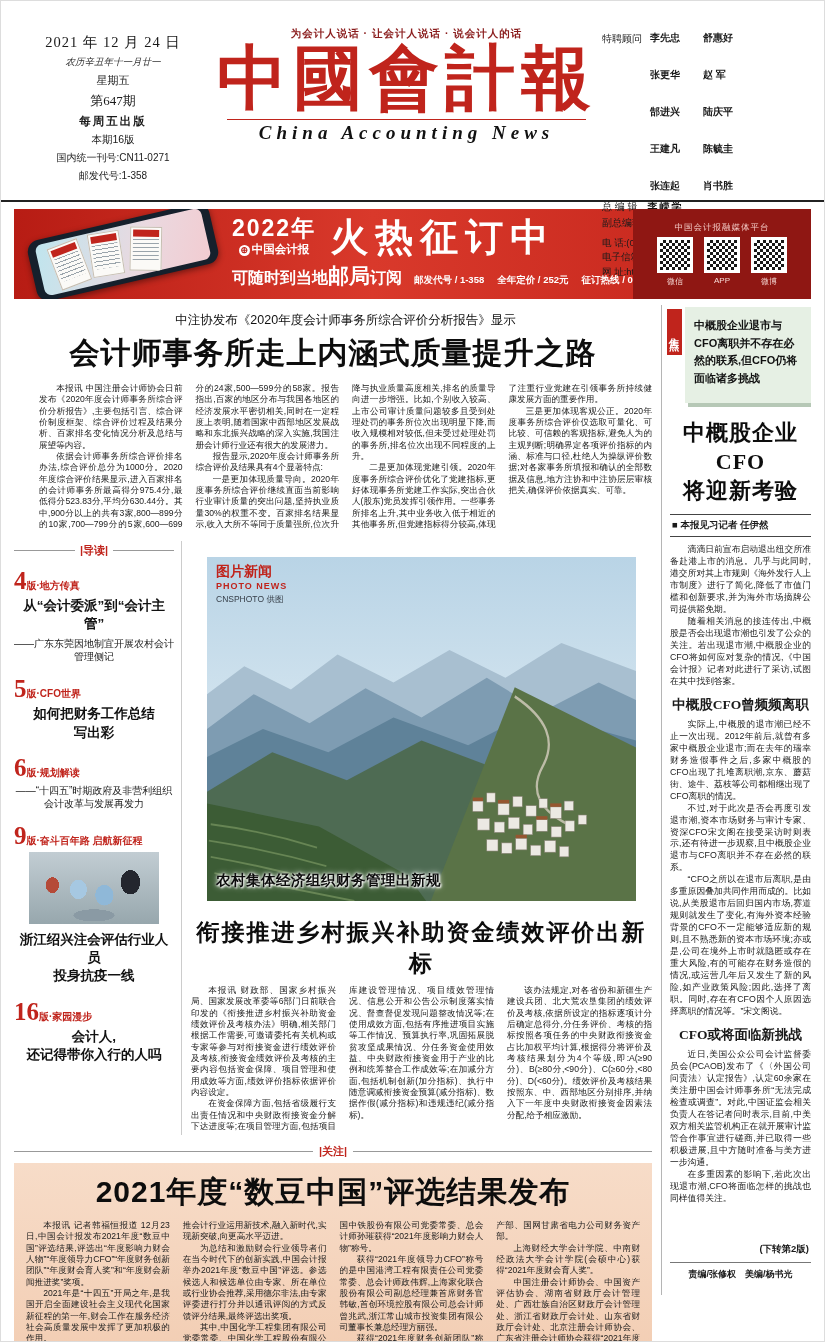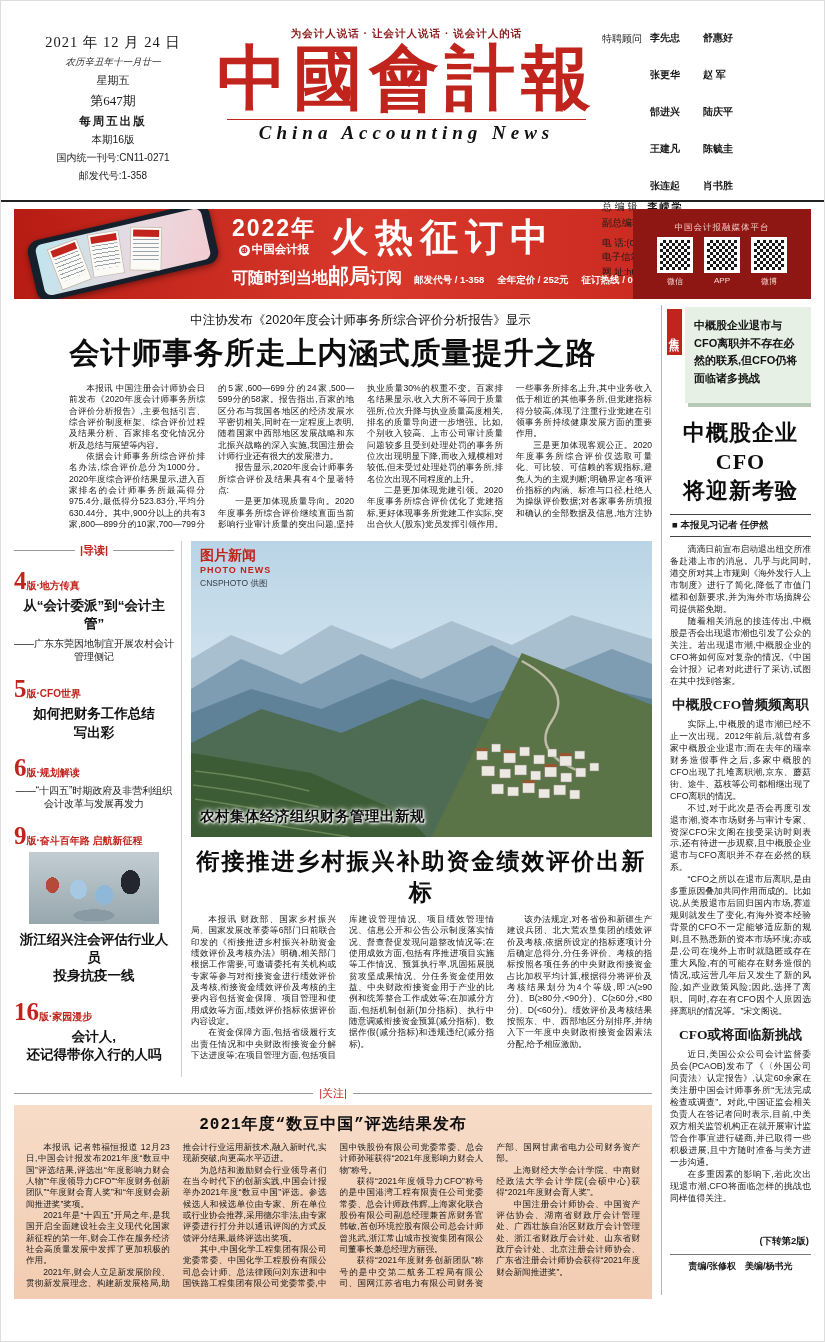--- a/index.html
+++ b/index.html
@@ -60,21 +60,21 @@
   .platform{font-size:8.5px;color:#f3c9c4;letter-spacing:1px;}
   .qrs{display:flex;gap:11px;}
   .qr-unit{text-align:center;}
   .qr{width:36px;height:36px;background:#fff;box-sizing:border-box;padding:3px;}
   .qr i{display:block;width:100%;height:100%;
         background:repeating-conic-gradient(#181818 0% 25%,#fff 0% 50%) 0 0/6px 6px;}
   .qr-label{color:#f7d9d5;font-size:8px;margin-top:3px;}
   
   .main{display:grid;grid-template-columns:1fr 150px;gap:9px;padding:0 13px;}
   .left-zone{min-width:0;}
-  .lead-indent{margin-left:55px;}
+  .lead-indent{margin-left:25px;}
   .kicker{margin-top:13px;text-align:center;font-size:12.5px;color:#111;}
   .lead-headline{margin:4px 0 0;text-align:center;font-size:30px;font-weight:900;letter-spacing:1px;color:#0d0d0d;}
   .news-body{font-size:8.6px;line-height:1.32;text-align:justify;color:#1a1a1a;}
   .news-body p{text-indent:2em;margin:0;}
   .cols4{column-count:4;column-gap:13px;}
   .cols3{column-count:3;column-gap:13px;}
   .lead-body{height:150px;overflow:hidden;margin-top:9px;}
   .mid-zone{display:grid;grid-template-columns:168px 1fr;gap:9px;margin-top:8px;}
   
   .guide{border-right:1px solid #ccc;padding-right:7px;min-width:0;}
@@ -88,59 +88,59 @@
   .guide-sub{font-size:10px;margin-top:4px;line-height:1.3;white-space:pre-line;color:#222;}
   .guide-photo{width:130px;height:72px;margin:2px auto 7px;
      background:radial-gradient(ellipse 16px 20px at 78% 42%,#23262e 0 60%,transparent 61%),
        radial-gradient(ellipse 15px 17px at 58% 60%,#8fb8d8 0 60%,transparent 61%),
        radial-gradient(ellipse 14px 16px at 38% 52%,#a6c8e2 0 60%,transparent 61%),
        radial-gradient(ellipse 11px 13px at 18% 46%,#b54a38 0 60%,transparent 61%),
        radial-gradient(ellipse 34px 10px at 50% 88%,#8a9aa4 0 60%,transparent 61%),
        linear-gradient(180deg,#c2cdd3,#97a7ad);}
   
   .center-stack{min-width:0;}
-  .photo-block{position:relative;height:296px;margin:0;overflow:hidden;}
+  .photo-block{position:relative;height:344px;margin:16px;overflow:hidden;}
   .photo-block svg{display:block;width:100%;height:100%;}
   .photo-labels{position:absolute;top:6px;left:9px;line-height:1.25;}
   .pl-cn{color:#c0241c;font-weight:900;font-size:14px;}
   .pl-en{color:#c0241c;font-size:9px;font-weight:700;letter-spacing:1px;}
   .pl-credit{color:#38404a;font-size:8.5px;margin-top:2px;}
   .photo-caption{position:absolute;left:9px;bottom:8px;width:66%;}
   .cap-title{font-size:14.5px;font-weight:900;color:#0d0d0d;letter-spacing:.5px;
              text-shadow:0 0 3px #fff,0 0 6px #fff,1px 1px 2px #fff;margin-bottom:3px;}
   .cap-body{font-size:8.8px;line-height:1.4;color:#1c1c1c;background:rgba(255,255,255,.45);
             padding:3px 5px;text-align:justify;text-shadow:0 0 2px rgba(255,255,255,.9);}
   .cap-src{font-weight:700;}
   .headline2{margin:9px 0 0;text-align:center;font-family:"Liberation Serif",serif;font-weight:900;
              font-size:23px;letter-spacing:2px;color:#0d0d0d;}
   .body2{height:150px;overflow:hidden;margin-top:6px;}
   
   .awards{margin-top:9px;}
-  .awards-labelrow{display:flex;align-items:center;gap:6px;color:#c0241c;font-weight:400;font-size:11px;}
+  .awards-labelrow{display:flex;align-items:center;gap:6px;color:#c0241c;font-weight:700;font-size:11px;}
   .peach{margin-top:4px;background:linear-gradient(180deg,#f7dcc8,#f2ccb1);padding:7px 12px 9px;}
-  .awards-headline{margin:2px 0 7px;text-align:center;font-family:Liberation Mono, monospace;font-weight:900;
-                   font-size:16px;letter-spacing:1px;color:#0d0d0d;}
+  .awards-headline{margin:2px 0 7px;text-align:center;font-family:Liberation Sans, sans-serif;font-weight:900;
+                   font-size:30px;letter-spacing:1px;color:#0d0d0d;}
   .awards-body{height:148px;overflow:hidden;}
   
   .right-zone{border-left:1px solid #b5b5b5;padding-left:8px;margin-top:6px;height:990px;
               overflow:hidden;position:relative;min-width:0;}
   .focus-top{position:relative;padding-left:15px;margin-top:2px;}
   .focus-tab{position:absolute;left:-3px;top:2px;width:15px;height:46px;background:#c0241c;color:#fff;
              writing-mode:vertical-rl;display:flex;align-items:center;justify-content:center;
              font-size:10.5px;letter-spacing:3px;font-weight:700;}
   .teaser-box{background:#e6f0e4;box-shadow:3px 4px 0 rgba(110,145,110,.5);padding:10px 9px 16px;
               font-size:11px;font-weight:700;line-height:1.6;color:#111;}
   .focus-headline{margin:16px 0 9px;text-align:center;font-family:"Liberation Serif",serif;font-weight:600;
                   font-size:22px;line-height:1.3;letter-spacing:1px;white-space:pre-line;color:#0d0d0d;}
   .byline{border-top:1px solid #444;border-bottom:1px solid #444;padding:4px 2px;font-size:9.5px;
           font-weight:700;margin-bottom:7px;}
   .focus-body{font-size:8.8px;line-height:1.36;text-align:justify;}
   .focus-body p{text-indent:2em;margin:0;}
   .subhead{margin:8px 0 5px;text-align:center;font-family:"Liberation Serif",serif;font-size:13.5px;font-weight:900;}
-  .focus-footer{position:absolute;bottom:16px;left:8px;right:0;background:#fff;padding-top:3px;}
+  .focus-footer{position:absolute;bottom:8px;left:8px;right:0;background:#fff;padding-top:3px;}
   .continued{text-align:right;font-size:9.5px;font-weight:700;padding:2px 2px 6px 0;}
   .editors{border-top:1px solid #777;text-align:center;font-size:9px;font-weight:700;padding:5px 0 6px;}
 </style>
 </head>
 <body>
 
 <div class="page">
 
   <header class="header">
     <div class="hdr-left">

